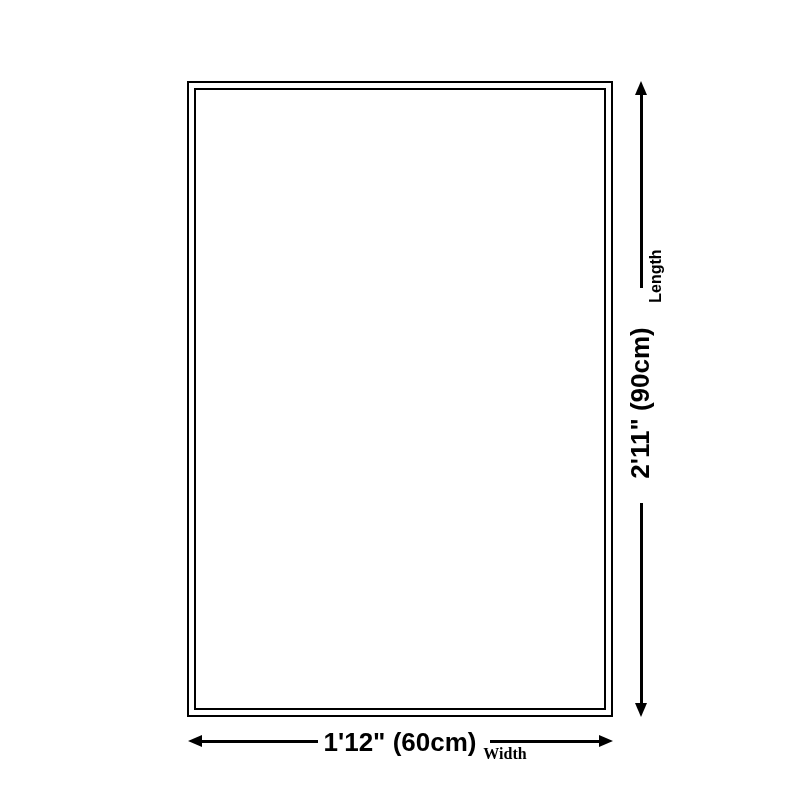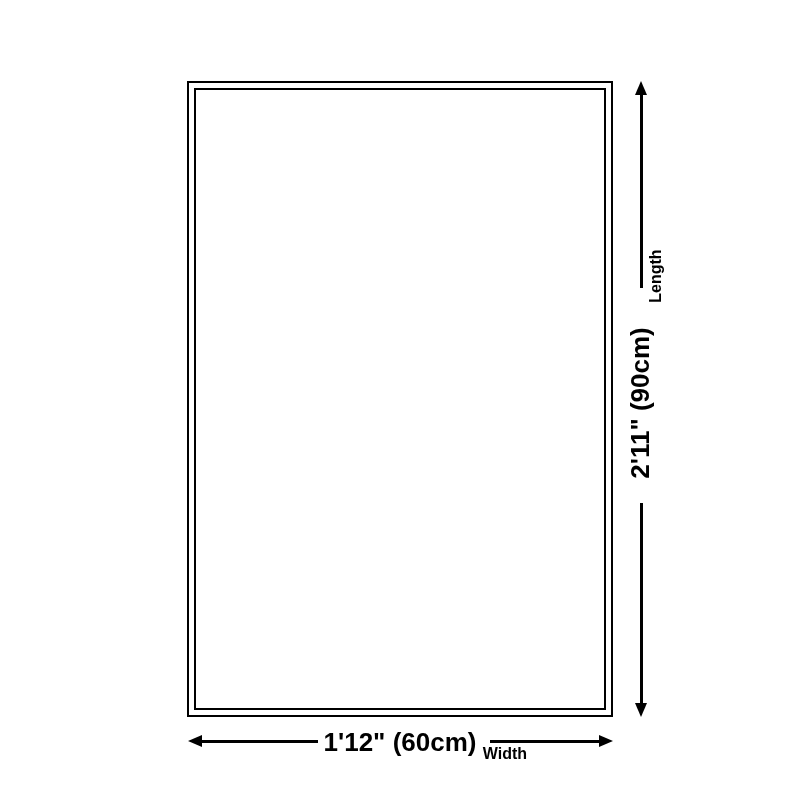--- a/index.html
+++ b/index.html
@@ -106,21 +106,21 @@
   .len-arrow-down  { left: 635px; top: 703px; }
   .len-value       { left: 556px; top: 388px; width: 168px; }
   .len-label       { left: 626px; top: 267px; width: 60px; }
 
   
   .wid-line-left   { left: 201px; top: 740px; width: 117px; }
   .wid-line-right  { left: 490px; top: 740px; width: 109px; }
   .wid-arrow-left  { left: 188px; top: 735px; }
   .wid-arrow-right { left: 599px; top: 735px; }
   .wid-value       { left: 320px; top: 727px; width: 160px; }
-  .wid-label       { left: 478px; top: 745px; width: 54px; }
+  .wid-label       { left: 478px; top: 745px; width: 54px; font-family: Liberation Serif, serif; }
 </style>
 </head>
 <body>
 
 <div class="stage">
 
   <div class="rug-outer">
     <div class="rug-inner"></div>
   </div>
 

